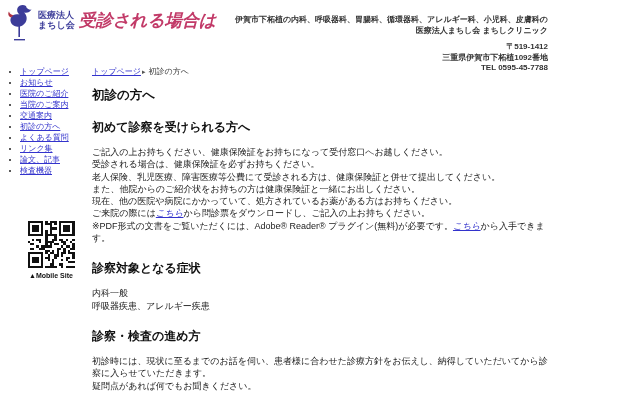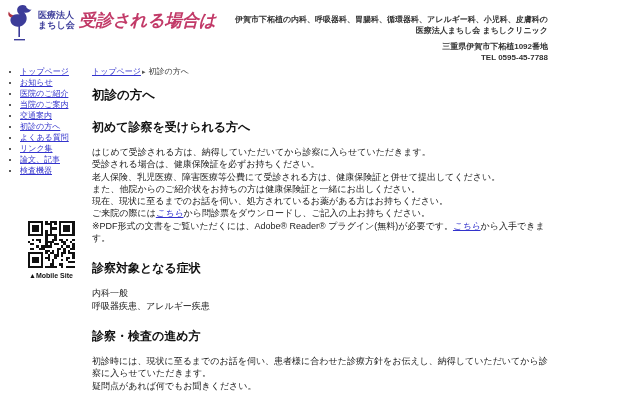--- a/index.html
+++ b/index.html
@@ -63,20 +63,21 @@
       <span class="logo-org">
         <span>医療法人</span>
         <span>まちし会</span>
       </span>
       <span class="logo-clinic">受診される場合は</span>
     </a>
     <div class="header-right">
       <div>伊賀市下柘植の内科、呼吸器科、胃腸科、循環器科、アレルギー科、小児科、皮膚科の</div>
       <div>医療法人まちし会 まちしクリニック</div>
       <div class="gap"></div>
+      <div>〒519-1412</div>
       <div>三重県伊賀市下柘植1092番地</div>
       <div>TEL 0595-45-7788</div>
     </div>
   </div>
 
   <div class="content-row">
 
     <div class="sidebar">
       <ul>
         <li><a href="#">トップページ</a></li>
@@ -540,25 +541,25 @@
 
     <div class="main">
       <div class="breadcrumb">
         <a href="#">トップページ</a><span class="sep">▸</span><span>初診の方へ</span>
       </div>
 
       <div class="page-title">初診の方へ</div>
 
       <div class="body-text">
         <h3 class="sec">初めて診察を受けられる方へ</h3>
-        <p>はじめて受診される方は、納得していただいてから診察に入らせていただきます。</p>
+        <p>ご記入の上お持ちください、健康保険証をお持ちになって受付窓口へお越しください。</p>
         <p>受診される場合は、健康保険証を必ずお持ちください。</p>
         <p>老人保険、乳児医療、障害医療等公費にて受診される方は、健康保険証と併せて提出してください。</p>
         <p>また、他院からのご紹介状をお持ちの方は健康保険証と一緒にお出しください。</p>
-        <p>現在、現状に至るまでのお話を伺い、処方されているお薬がある方はお持ちください。</p>
+        <p>現在、他の医院や病院にかかっていて、処方されているお薬がある方はお持ちください。</p>
         <p><span>ご来院の際には</span><a href="#">こちら</a><span>から問診票をダウンロードし、ご記入の上お持ちください。</span></p>
         <p><span>※PDF形式の文書をご覧いただくには、Adobe® Reader® プラグイン(無料)が必要です。</span><a href="#">こちら</a><span>から入手できます。</span></p>
 
         <h3 class="sec">診察対象となる症状</h3>
         <p>内科一般</p>
         <p>呼吸器疾患、アレルギー疾患</p>
 
         <h3 class="sec">診察・検査の進め方</h3>
         <p>初診時には、現状に至るまでのお話を伺い、患者様に合わせた診療方針をお伝えし、納得していただいてから診察に入らせていただきます。</p>
         <p>疑問点があれば何でもお聞きください。</p>

